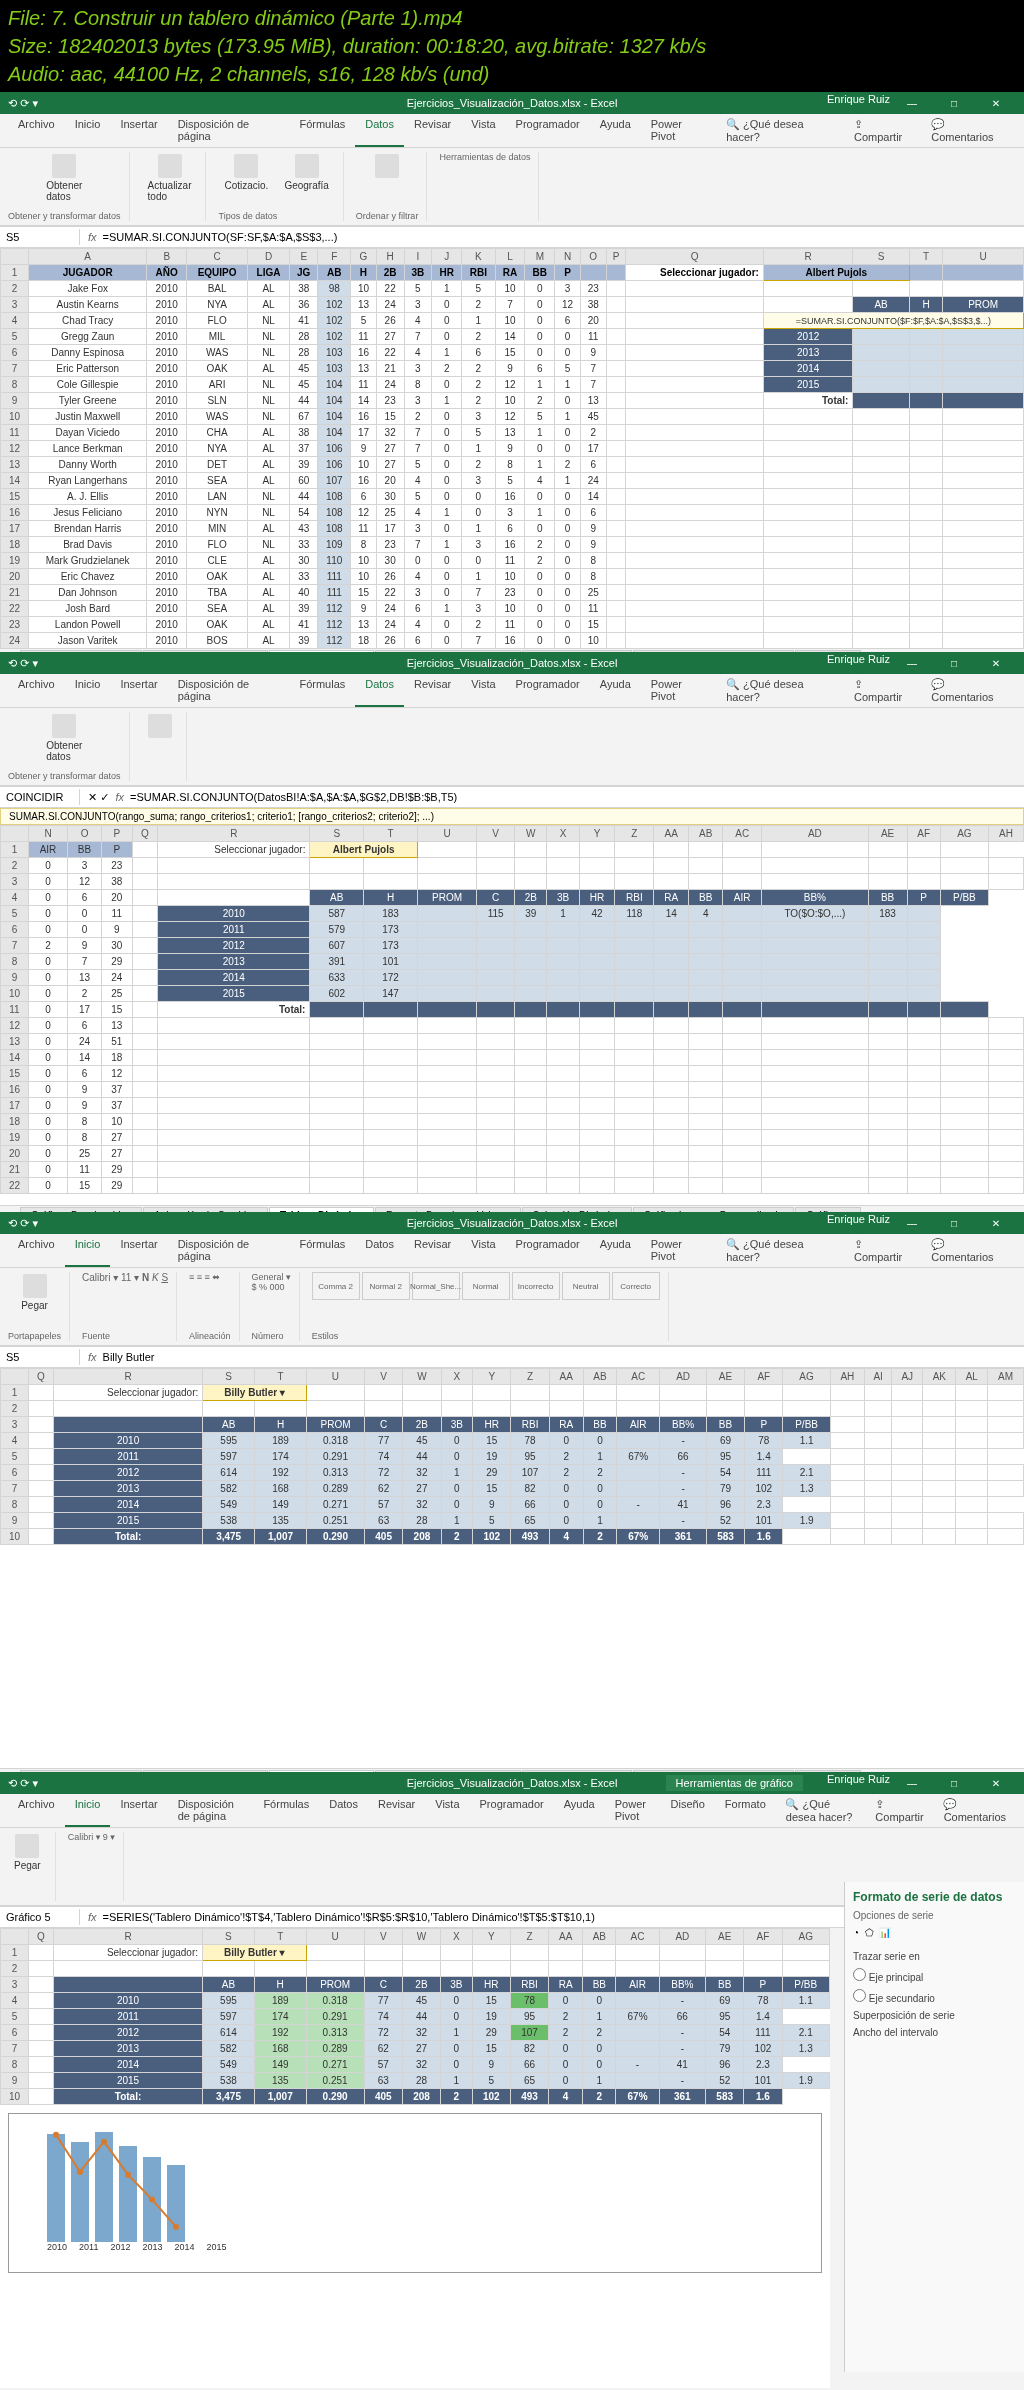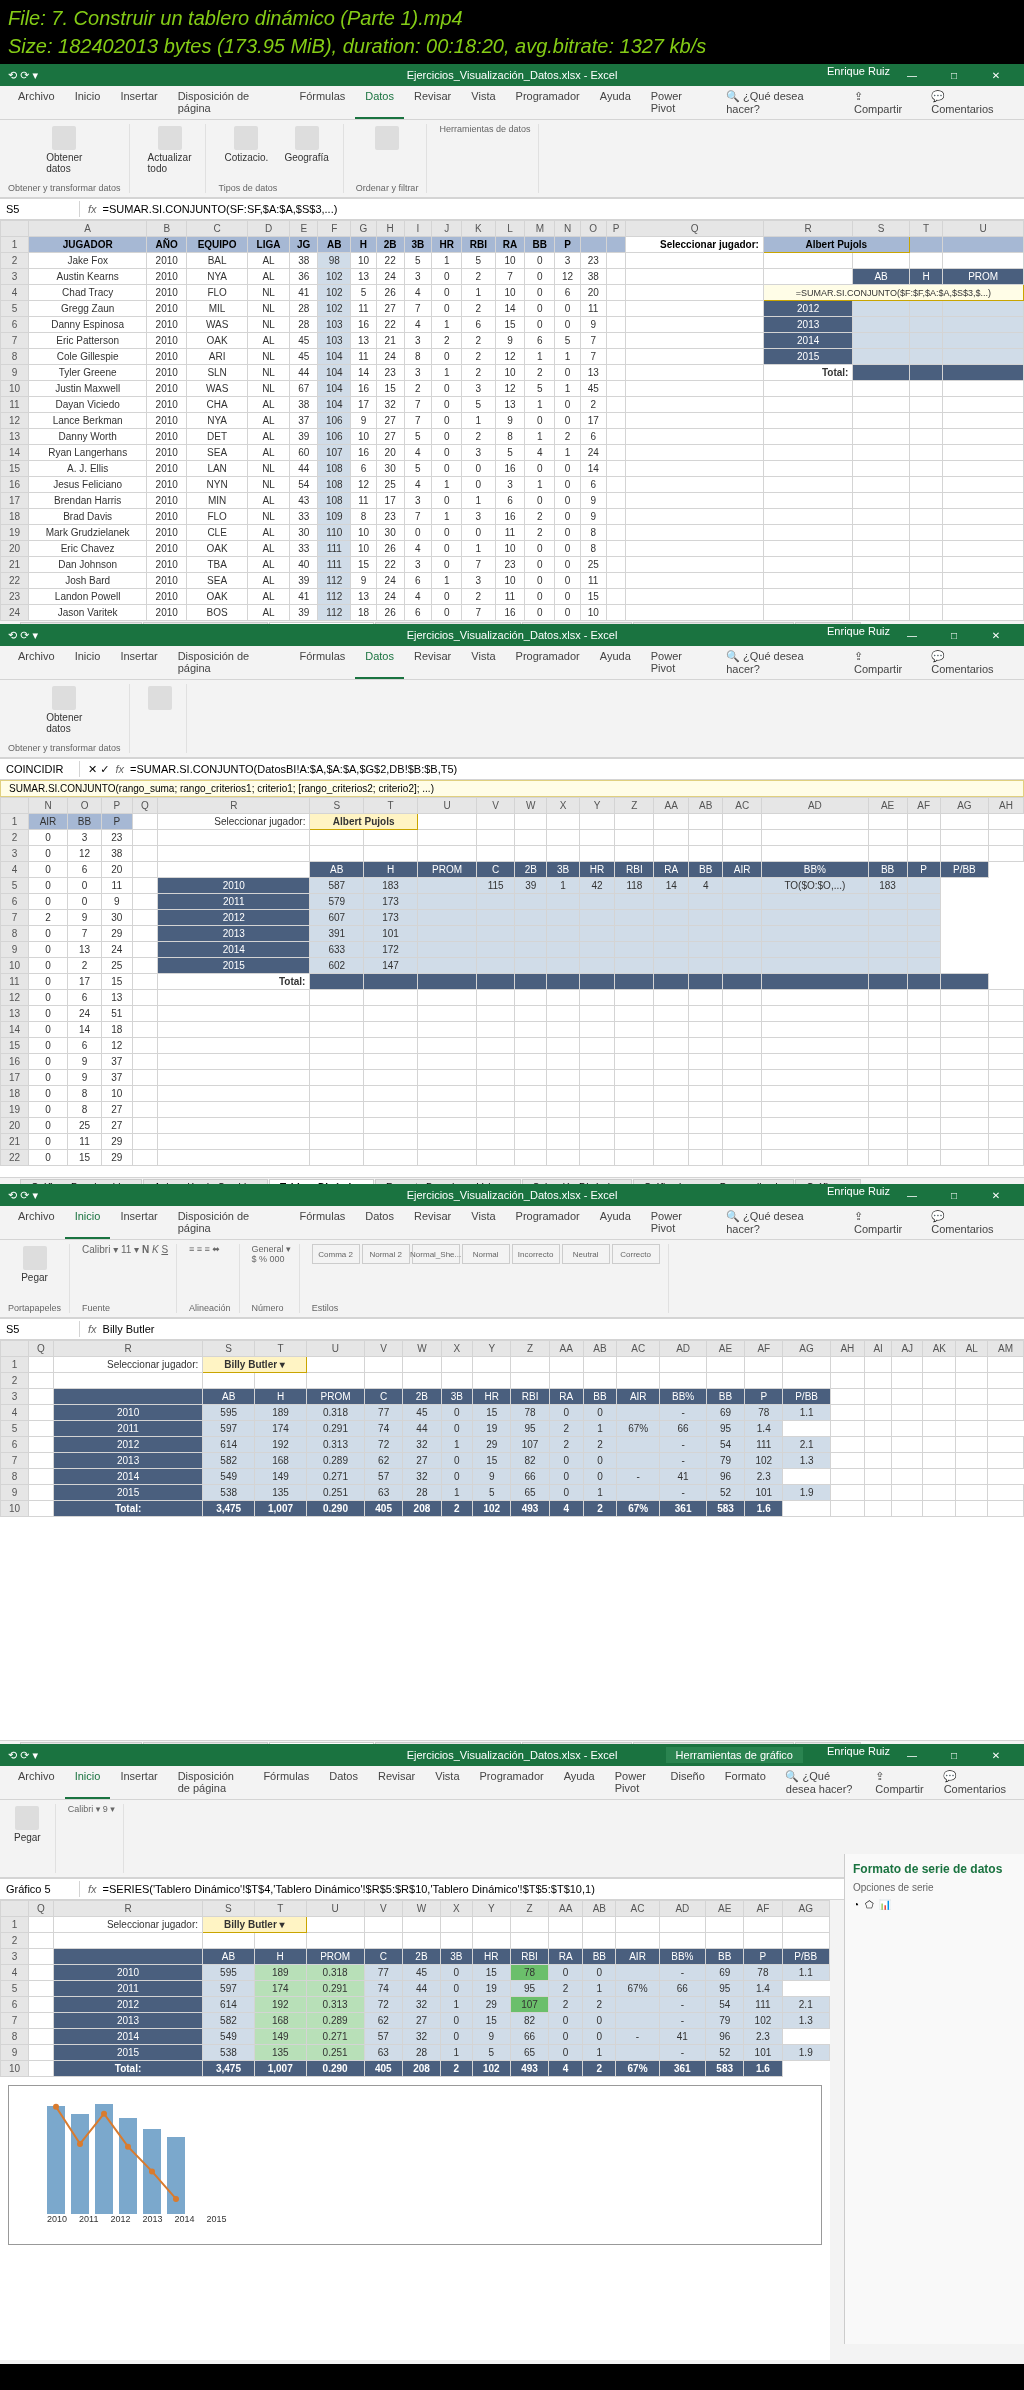--- a/index.html
+++ b/index.html
@@ -35,28 +35,29 @@
 .sheet-tab { padding:2px 10px; background:#e6e6e6; border:1px solid #ccc; margin-right:1px; cursor:pointer; }
 .sheet-tab.active { background:#fff; border-bottom:1px solid #fff; font-weight:bold; }
 .green-cell { background:#b8e0b8; }
 .green-dark { background:#6bbf6b; }
 .chart-box { border:1px solid #999; background:#fff; margin:8px; padding:8px; height:160px; position:relative; }
 .bars { display:flex; align-items:flex-end; height:120px; gap:6px; padding-left:30px; }
 .bar { width:18px; background:#7ba8cc; }
 .side-panel { position:absolute; right:0; top:110px; width:180px; bottom:20px; background:#f9f9f9; border-left:1px solid #ccc; padding:8px; font-size:10px; }
 .side-panel h4 { font-size:12px; color:#1a7340; margin-bottom:6px; }
 .small-styles { display:flex; gap:2px; flex-wrap:wrap; }
-.style-box { width:48px; height:20px; border:1px solid #ccc; font-size:8px; display:flex; align-items:center; justify-content:center; }
+.style-box { width:48px; height:28px; border:1px solid #ccc; font-size:8px; display:flex; align-items:center; justify-content:center; }
 </style>
 </head>
 <body>
 
 <div class="info-header">
   <div>File: 7. Construir un tablero dinámico (Parte 1).mp4</div>
   <div>Size: 182402013 bytes (173.95 MiB), duration: 00:18:20, avg.bitrate: 1327 kb/s</div>
+  <div>Audio: aac, 44100 Hz, 2 channels, s16, 128 kb/s (und)</div>
 </div>
 
 <div class="panel" id="p1" style="height:560px;">
   <div class="titlebar">
     <span>⟲ ⟳ ▾</span>
     <span class="center">Ejercicios_Visualización_Datos.xlsx - Excel</span>
     <span class="right">
         <span>Enrique Ruiz</span>
       <span class="winbtn">—</span>
       <span class="winbtn">□</span>
@@ -2004,15 +2005,22 @@
     </div>
   </div>
   <div class="side-panel">
     <h4>Formato de serie de datos</h4>
     <div style="color:#666;">Opciones de serie</div>
     <div style="margin-top:6px;display:flex;gap:6px;">
       <span>◔</span>
       <span>⬠</span>
       <span style="color:#1a7340;">📊</span>
     </div>
+    <div id="side-opts" style="margin-top:10px;font-size:10px;color:#444;">
+        <div style="padding: 3px 0px;">Trazar serie en</div>
+        <div style="padding: 3px 0px;"><input type="radio" style=""> Eje principal</div>
+        <div style="padding: 3px 0px;"><input type="radio" style=""> Eje secundario</div>
+        <div style="padding: 3px 0px;">Superposición de serie</div>
+        <div style="padding: 3px 0px;">Ancho del intervalo</div>
+      </div>
   </div>
 
 </div>
 
 </body></html>

